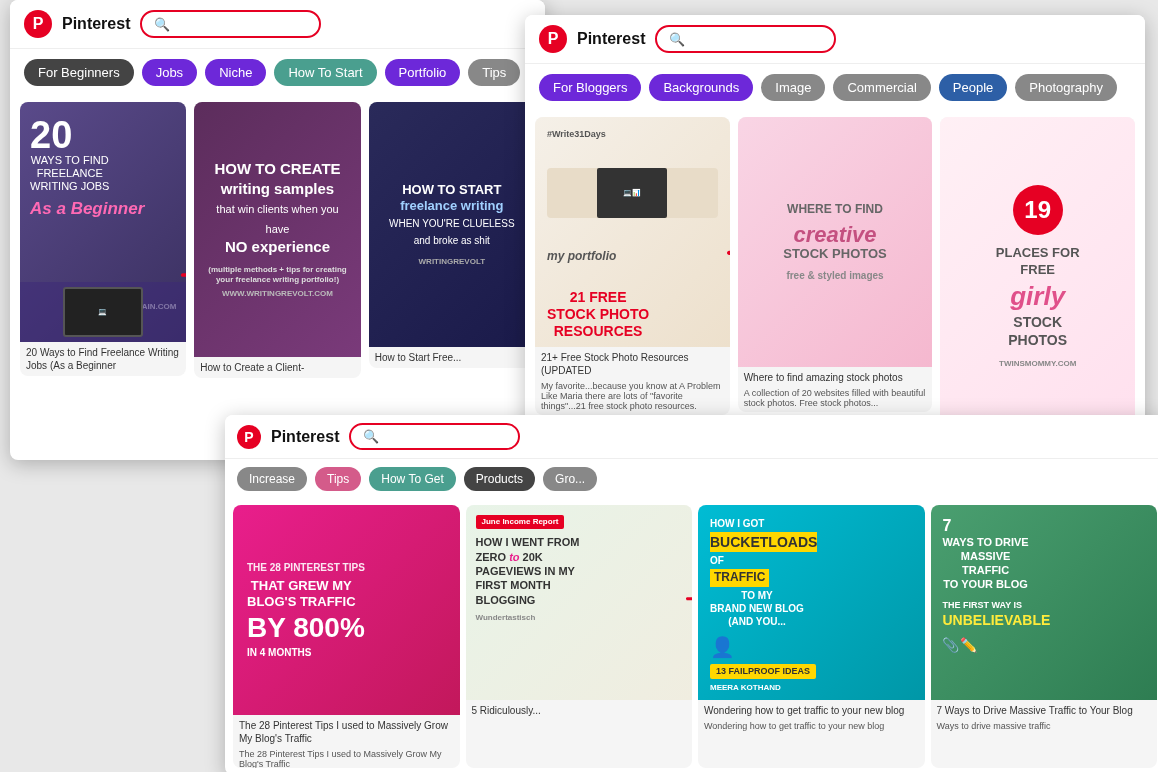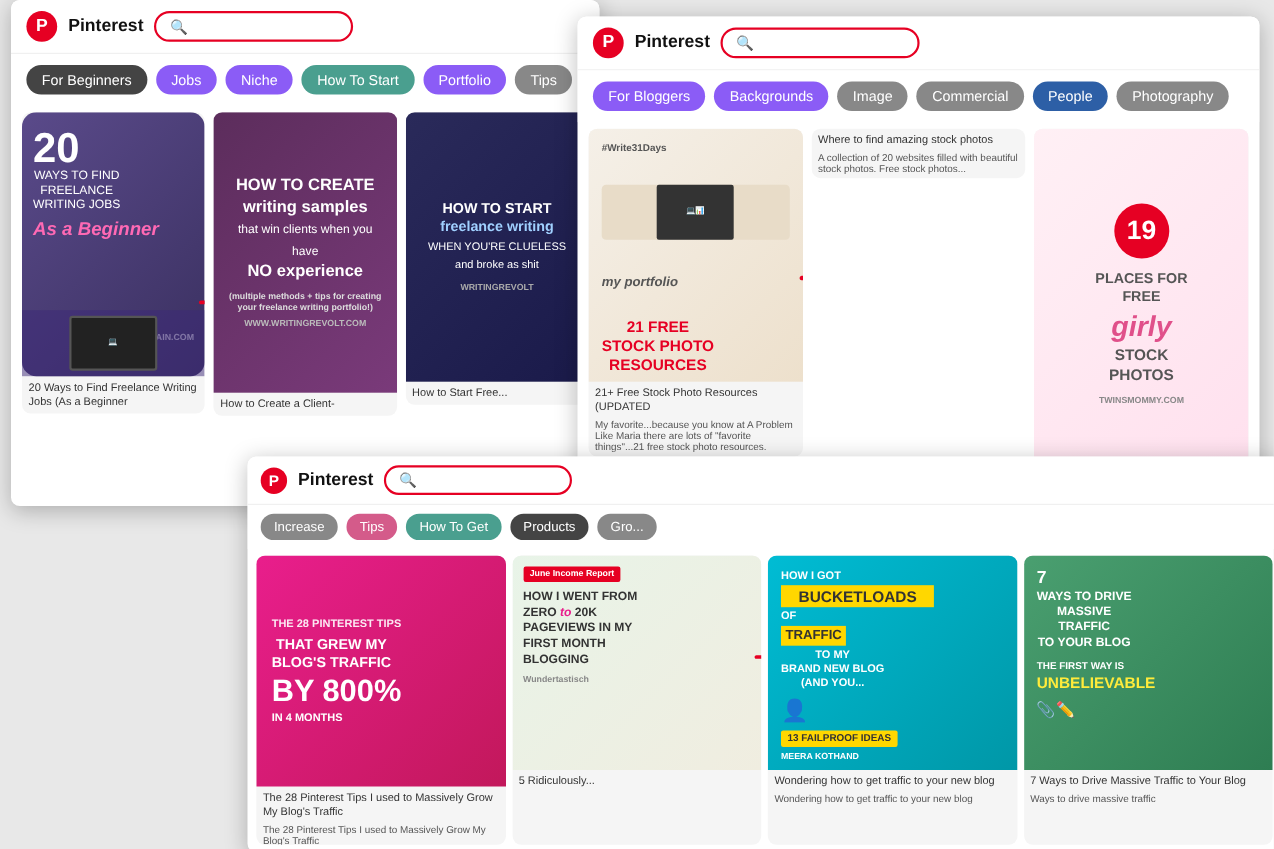--- a/index.html
+++ b/index.html
@@ -113,21 +113,21 @@
       border-radius: 20px;
       font-size: 13px;
       font-weight: 500;
       cursor: pointer;
       white-space: nowrap;
       border: none;
       color: #fff;
     }
 
     .tab-dark { background: #444; }
-    .tab-mauve { background: #8b5cf6; }
+    .tab-mauve { background: #6d28d9; }
     .tab-teal { background: #4a9f8f; }
     .tab-gray { background: #888; }
     .tab-darkblue { background: #2d5fa6; }
     .tab-pink { background: #d45b8a; }
 
     
     .pin-grid {
       display: flex;
       gap: 8px;
       padding: 6px 10px;
@@ -267,21 +267,21 @@
     <button class="filter-tab tab-mauve">Niche</button>
     <button class="filter-tab tab-teal">How To Start</button>
     <button class="filter-tab tab-mauve">Portfolio</button>
     <button class="filter-tab tab-gray">Tips</button>
   </div>
 
   <div class="pin-grid">
 
     <div class="pin-col">
       <div class="pin-card" style="position:relative;">
-        <div class="pin-img pin1-bg" style="height:240px; position:relative; flex-direction:column; justify-content:flex-start; padding:14px 10px; align-items:flex-start;border-radius:13px;">
+        <div class="pin-img pin1-bg" style="height:240px; position:relative; flex-direction:column; justify-content:flex-start; padding:14px 10px; align-items:flex-start;">
           <div style="font-size:38px; font-weight:900; color:#fff; line-height:1;">20</div>
           <div style="font-size:11px; color:#fff; font-weight:400; line-height:1.2;">WAYS TO FIND<br>FREELANCE<br>WRITING JOBS</div>
           <div style="color:#ff69b4; font-size:17px; font-style:italic; font-weight:700; margin-top:4px;">As a Beginner</div>
           <div style="position:absolute; bottom:30px; right:10px; color:white; font-size:8px; opacity:0.7;">ELNACAIN.COM</div>
 
           <div style="position:absolute; bottom:0; left:0; right:0; height:60px; background:rgba(60,40,120,0.5); display:flex; align-items:center; justify-content:center;">
             <div style="width:80px;height:50px;background:#222;border-radius:3px;border:2px solid #555;display:flex;align-items:center;justify-content:center;font-size:7px;color:#888;">💻</div>
           </div>
         </div>
         <div class="pin-title-text">20 Ways to Find Freelance Writing Jobs (As a Beginner</div>
@@ -348,20 +348,26 @@
         </div>
         <div class="pin-title-text">21+ Free Stock Photo Resources (UPDATED</div>
         <div style="font-size:9px; color:#555; padding:0 6px 4px;">My favorite...because you know at A Problem Like Maria there are lots of "favorite things"...21 free stock photo resources.</div>
 
         <div style="position:absolute; top:120px; right:-18px; color:#E60023; font-size:26px; font-weight:900; z-index:10;">➜</div>
       </div>
     </div>
 
     <div class="pin-col">
       <div class="pin-card">
+        <div class="pin-img stock-pin2" style="height:250px; flex-direction:column; justify-content:center; align-items:center; padding:14px;">
+          <div style="font-size:12px; font-weight:700; color:#666; line-height:1.3; text-align:center; margin-bottom:6px;">WHERE TO FIND</div>
+          <div style="font-size:22px; font-style:italic; font-weight:800; color:#c45080; line-height:1;">creative</div>
+          <div style="font-size:13px; font-weight:700; color:#666; line-height:1.3; text-align:center;">STOCK PHOTOS</div>
+          <div style="font-size:10px; color:#888; margin-top:6px;">free &amp; styled images</div>
+        </div>
         <div class="pin-title-text">Where to find amazing stock photos</div>
         <div style="font-size:9px; color:#555; padding:0 6px 4px;">A collection of 20 websites filled with beautiful stock photos. Free stock photos...</div>
       </div>
     </div>
 
     <div class="pin-col">
       <div class="pin-card">
         <div class="pin-img stock-pin3" style="height:320px; flex-direction:column; justify-content:center; align-items:center; padding:16px;">
           <div style="width:50px; height:50px; background:#E60023; border-radius:50%; display:flex; align-items:center; justify-content:center; color:white; font-size:24px; font-weight:900; margin-bottom:10px;">19</div>
           <div style="font-size:13px; font-weight:700; color:#555; text-align:center; line-height:1.3; margin-bottom:4px;">PLACES FOR<br>FREE</div>
@@ -420,21 +426,21 @@
           <div style="position:absolute; right:-10px; top:80px; color:#E60023; font-size:20px; font-weight:900; z-index:10;">➜</div>
         </div>
         <div class="pin-title-text">5 Ridiculously...</div>
       </div>
     </div>
 
     <div class="win3-col">
       <div class="pin-card" style="flex:1;">
         <div class="pin-img blog-pin4" style="height:195px; flex-direction:column; justify-content:flex-start; align-items:flex-start; padding:12px; color:white;">
           <div style="font-size:10px; font-weight:600;">HOW I GOT</div>
-          <div style="font-size:14px; font-weight:900; background:#FFD700; color:#333; padding:1px 16px; margin:2px 0;">BUCKETLOADS</div>
+          <div style="font-size:14px; font-weight:900; background:#FFD700; color:#333; padding:1px 0; margin:2px 0;">BUCKETLOADS</div>
           <div style="font-size:10px; font-weight:600;">OF</div>
           <div style="font-size:12px; font-weight:900; background:#FFD700; color:#333; padding:1px 4px; margin:2px 0;">TRAFFIC</div>
           <div style="font-size:10px; font-weight:600;">TO MY<br>BRAND NEW BLOG<br>(AND YOU...</div>
 
           <div style="margin-top:6px; font-size:20px;">👤</div>
           <div style="font-size:9px; font-weight:800; background:#FFD700; color:#333; padding:2px 6px; margin-top:4px; border-radius:2px;">13 FAILPROOF IDEAS</div>
           <div style="font-size:8px; margin-top:4px;">MEERA KOTHAND</div>
         </div>
         <div class="pin-title-text">Wondering how to get traffic to your new blog</div>
         <div style="font-size:9px;color:#555;padding:0 6px 4px;">Wondering how to get traffic to your new blog</div>

